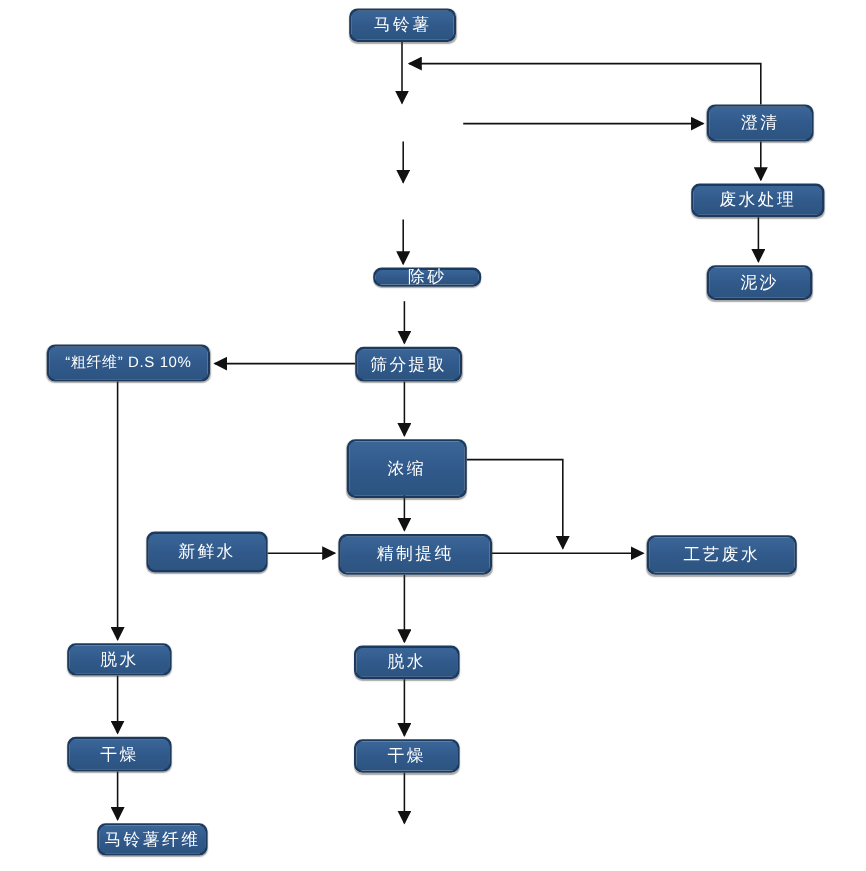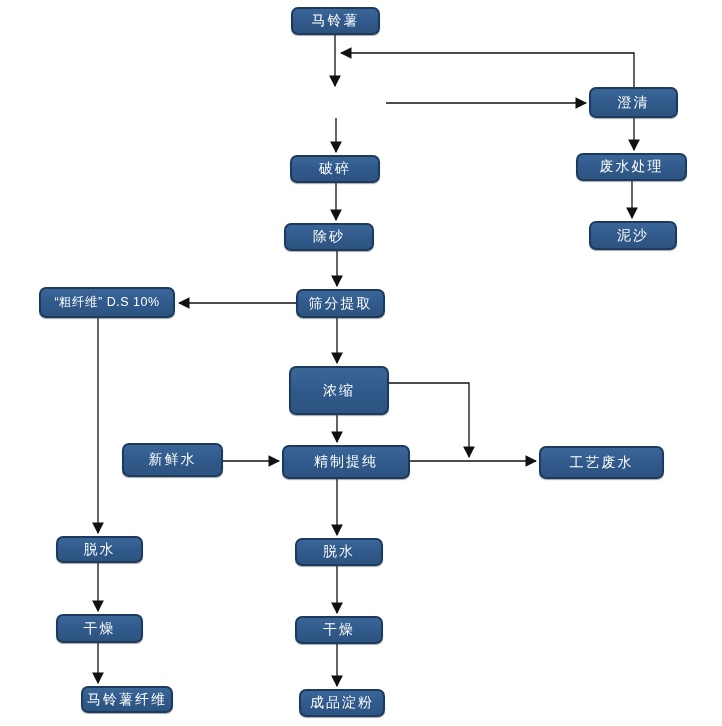--- a/index.html
+++ b/index.html
@@ -72,28 +72,26 @@
       <path d="M337 479 L337 535" marker-end="url(#arrow)"></path>
       <path d="M337 566 L337 613" marker-end="url(#arrow)"></path>
       <path d="M337 644 L337 686" marker-end="url(#arrow)"></path>
       <path d="M98 318 L98 533" marker-end="url(#arrow)"></path>
       <path d="M98 563 L98 611" marker-end="url(#arrow)"></path>
       <path d="M98 643 L98 683" marker-end="url(#arrow)"></path>
     </g>
   </svg>
 
   <div class="node" style="left:291px; top:7px;  width:89px;  height:28px;">马铃薯</div>
-  <div class="node" style="left:290px; top:155px; width:90px; height:28px;">破碎</div>
-  <div class="node" style="left:284px; top:223px; width:90px; height:28px;">除砂</div>
+  <div class="node" style="left:311px; top:223px; width:90px; height:16px;">除砂</div>
   <div class="node" style="left:296px; top:289px; width:89px; height:29px;">筛分提取</div>
   <div class="node" style="left:289px; top:366px; width:100px; height:49px;">浓缩</div>
   <div class="node" style="left:282px; top:445px; width:128px; height:34px;">精制提纯</div>
   <div class="node" style="left:295px; top:538px; width:88px; height:28px;">脱水</div>
   <div class="node" style="left:295px; top:616px; width:88px; height:28px;">干燥</div>
-  <div class="node" style="left:299px; top:689px; width:86px; height:28px;">成品淀粉</div>
 
   <div class="node small-text" style="left:39px; top:287px; width:136px; height:31px;">“粗纤维” D.S 10%</div>
   <div class="node" style="left:122px; top:443px; width:101px; height:34px;">新鲜水</div>
   <div class="node" style="left:56px;  top:536px; width:87px; height:27px;">脱水</div>
   <div class="node" style="left:56px;  top:614px; width:87px; height:29px;">干燥</div>
   <div class="node" style="left:53px;  top:686px; width:92px; height:27px;margin-left:28px;">马铃薯纤维</div>
 
   <div class="node" style="left:589px; top:87px;  width:89px;  height:31px;">澄清</div>
   <div class="node" style="left:576px; top:153px; width:111px; height:28px;">废水处理</div>
   <div class="node" style="left:589px; top:221px; width:88px;  height:29px;">泥沙</div>

